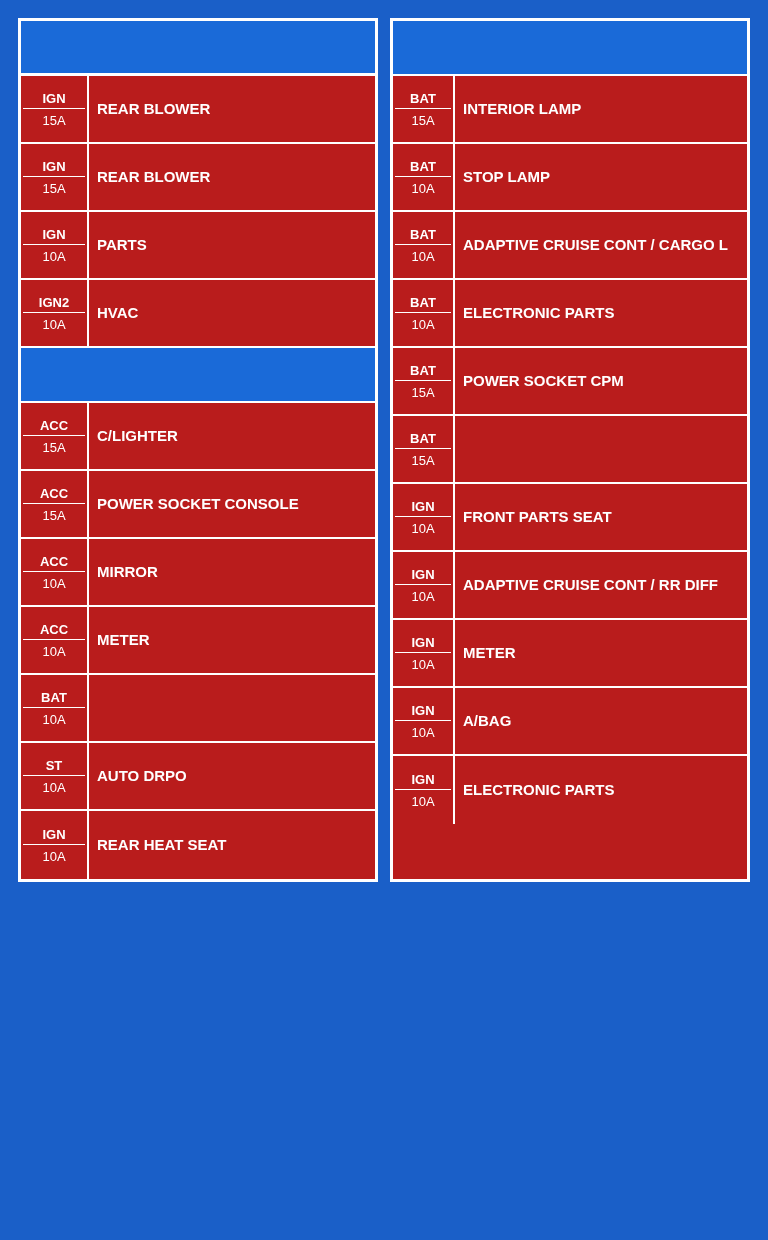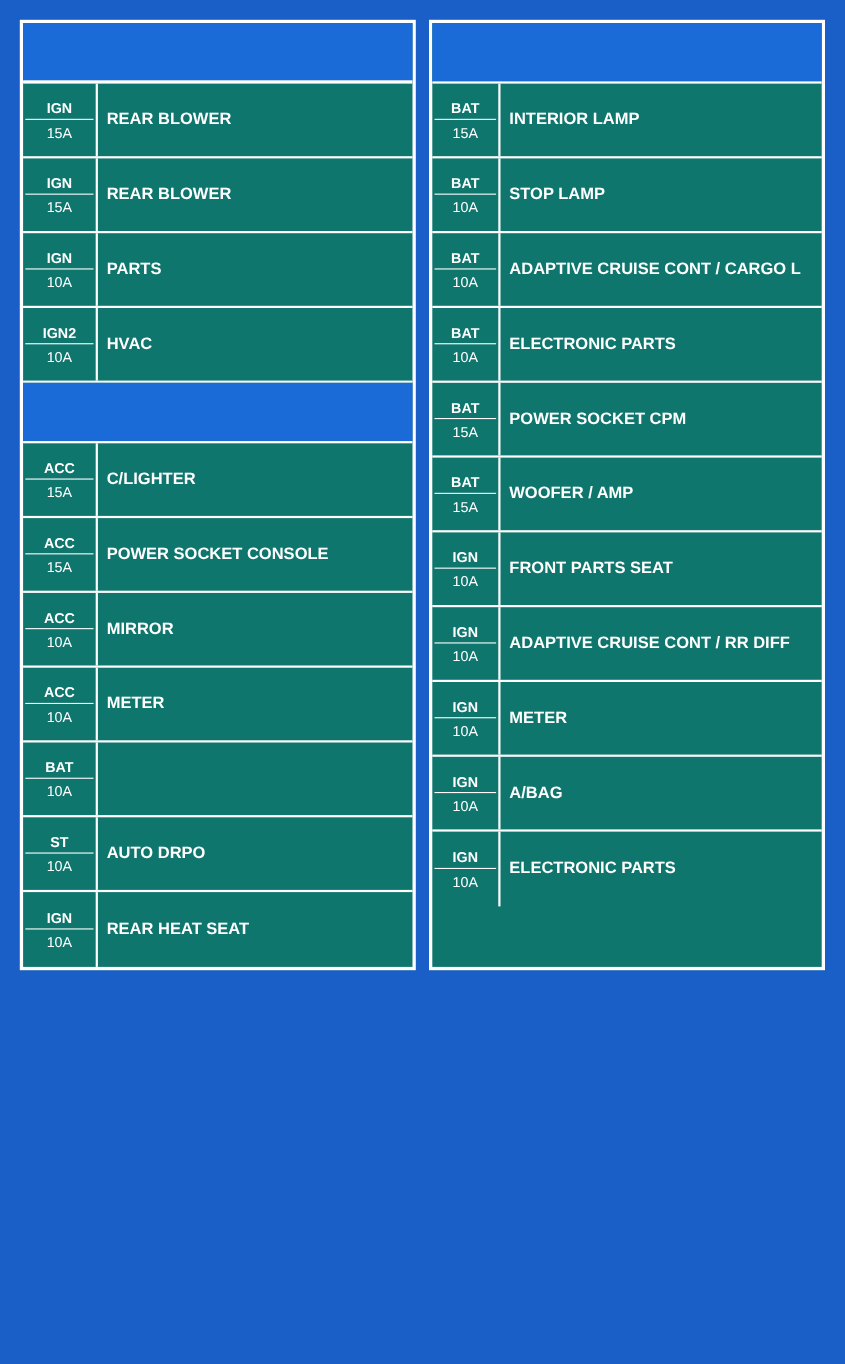--- a/index.html
+++ b/index.html
@@ -15,21 +15,21 @@
     }
     .fuse-diagram {
       display: flex;
       gap: 12px;
       width: 100%;
       padding: 8px;
     }
     .column {
       flex: 1;
       border: 3px solid white;
-      background-color: #0f766e;
+      background-color: #b91c1c;
     }
     .header-row {
       height: 55px;
       border-bottom: 3px solid white;
       background-color: #1a6ad8;
     }
     .fuse-row {
       display: flex;
       border-bottom: 2px solid white;
       min-height: 68px;
@@ -204,21 +204,20 @@
           <div class="fuse-code-top">BAT</div>
           <div class="fuse-code-bottom">15A</div>
         </div>
         <div class="fuse-desc">POWER SOCKET CPM</div>
       </div>
       <div class="fuse-row">
         <div class="fuse-code">
           <div class="fuse-code-top">BAT</div>
           <div class="fuse-code-bottom">15A</div>
         </div>
-        <div class="fuse-desc">WOOFER / AMP</div>
       </div>
       <div class="fuse-row">
         <div class="fuse-code">
           <div class="fuse-code-top">IGN</div>
           <div class="fuse-code-bottom">10A</div>
         </div>
         <div class="fuse-desc">FRONT PARTS SEAT</div>
       </div>
       <div class="fuse-row">
         <div class="fuse-code">

